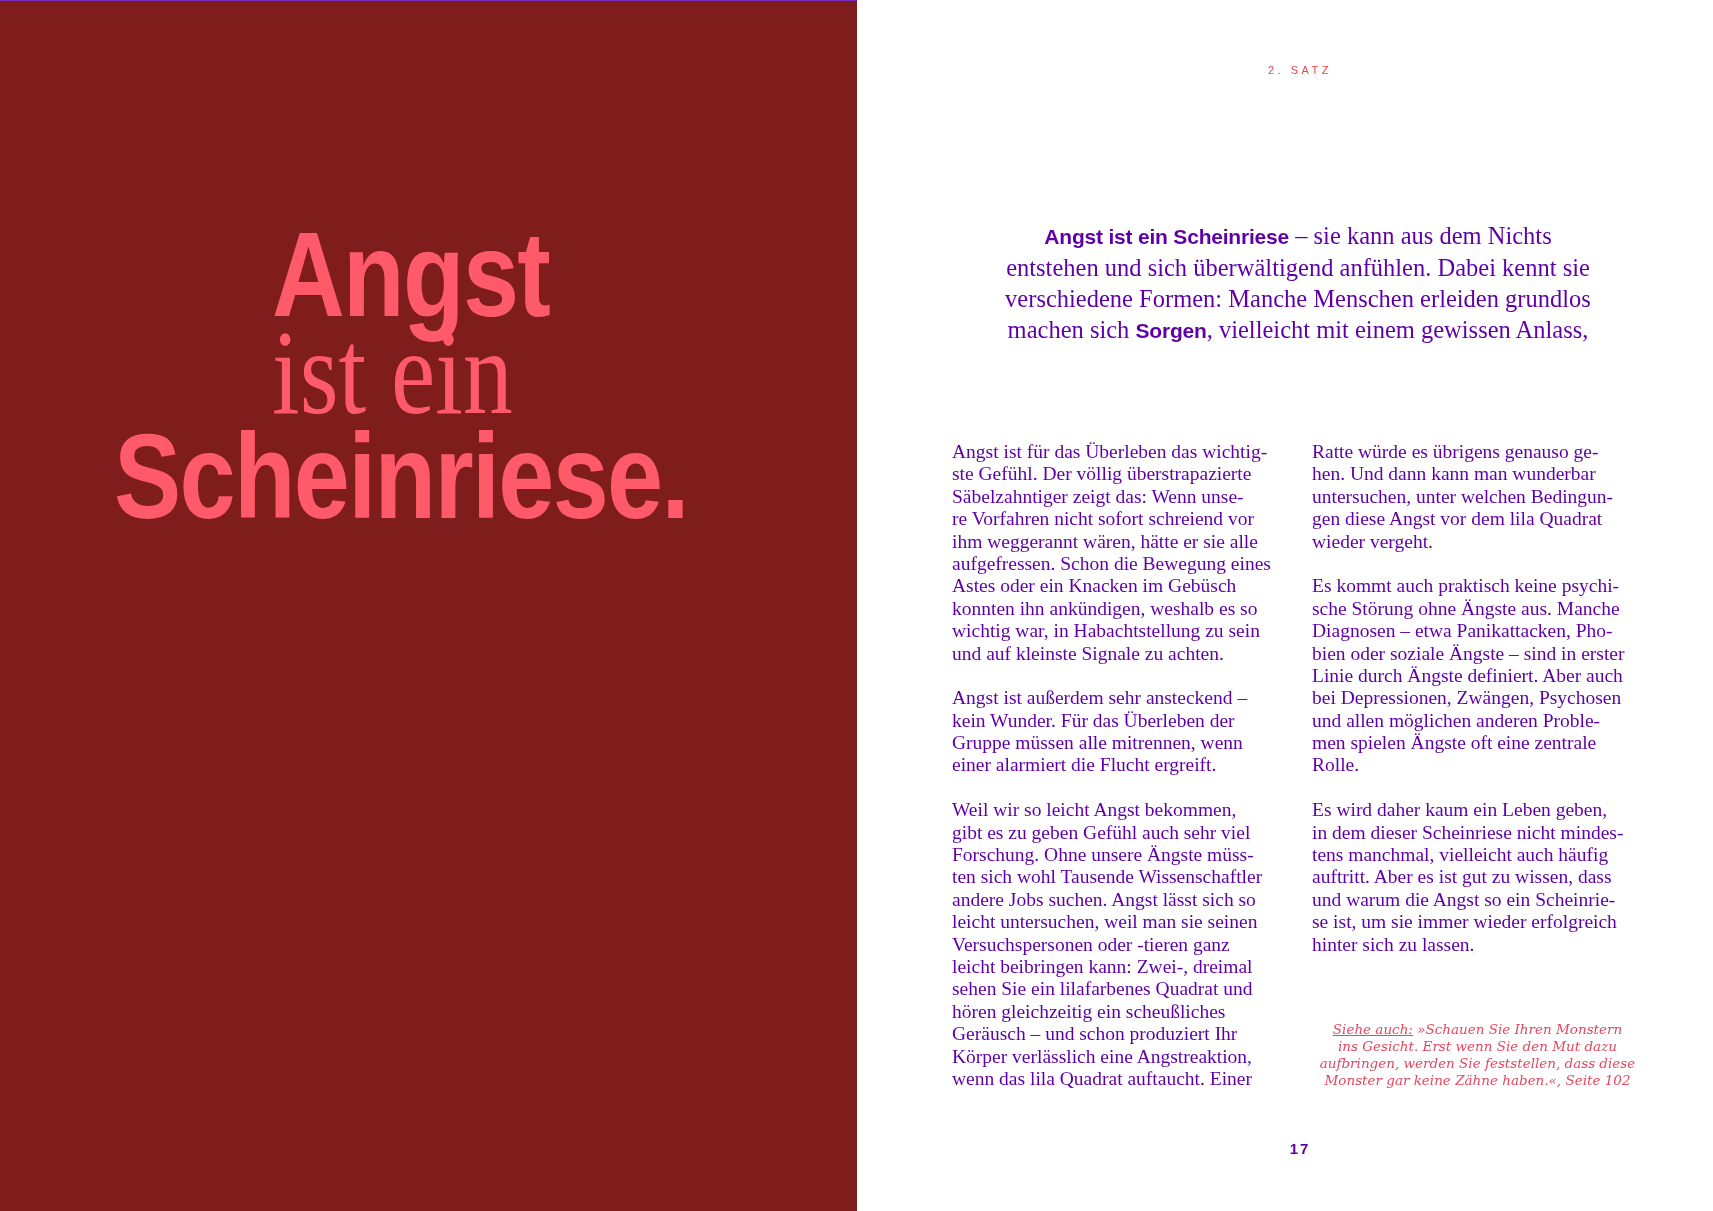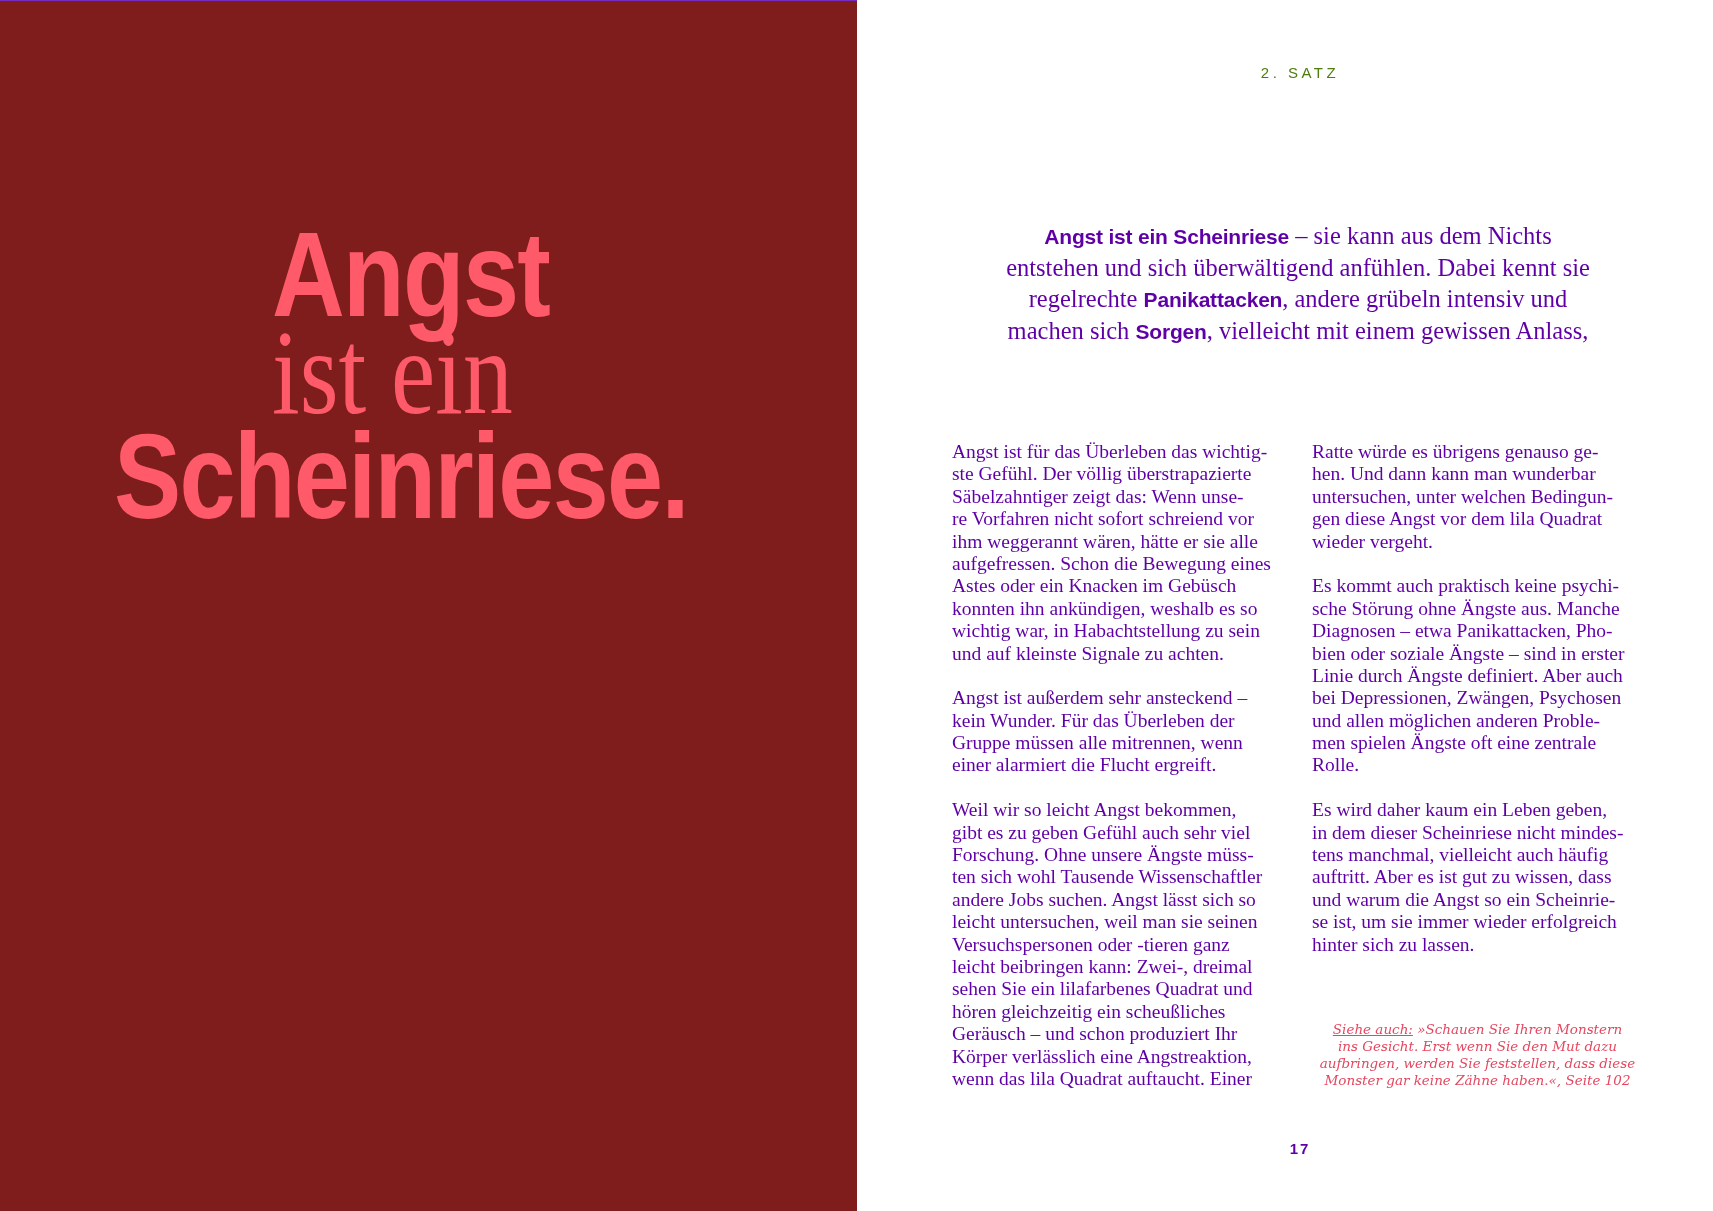--- a/index.html
+++ b/index.html
@@ -37,22 +37,22 @@
   }
   .hl-3 {
     left: 114px; top: 405px;
     font-family: "Liberation Sans", sans-serif; font-weight: bold;
     font-size: 120px; line-height: 140px; letter-spacing: -2px;
     transform: scaleX(0.84); transform-origin: left top;
   }
   .chapter-label {
     position: absolute; left: 1200px; width: 200px; top: 64px;
     text-align: center;
-    font-family: "Liberation Sans", sans-serif; font-size: 15px;
-    letter-spacing: 3.5px; color: #4d7c0f;
+    font-family: "Liberation Sans", sans-serif; font-size: 11px;
+    letter-spacing: 3.5px; color: #ef4444;
   }
   .intro {
     position: absolute; left: 958px; width: 680px; top: 220px;
     text-align: center; color: #5f00a6;
     font-family: "Liberation Serif", serif; font-size: 24.5px; line-height: 31px;
   }
   .intro .ln { display: block; white-space: nowrap; }
   .intro b {
     font-family: "Liberation Sans", sans-serif; font-weight: bold;
     font-size: 21px; letter-spacing: -0.2px;
@@ -92,21 +92,21 @@
   </div>
 </div>
 
 <div class="right-page"></div>
 
 <div class="chapter-label">2. SATZ</div>
 
 <div class="intro" id="intro">
     <span class="ln"><b>Angst ist ein Scheinriese</b><span> – sie kann aus dem Nichts</span></span>
     <span class="ln"><span>entstehen und sich überwältigend anfühlen. Dabei kennt sie</span></span>
-    <span class="ln"><span>regelrechte </span><b>Panikattacken</b><span>, andere grübeln intensiv und</span></span>
+    <span class="ln"><span>verschiedene Formen: Manche Menschen erleiden grundlos</span></span>
     <span class="ln"><span>machen sich </span><b>Sorgen</b><span>, vielleicht mit einem gewissen Anlass,</span></span>
   </div>
 
 <div class="col col-left" id="col-left">
     <span class="ln">Angst ist für das Überleben das wichtig-</span>
     <span class="ln">ste Gefühl. Der völlig überstrapazierte</span>
     <span class="ln">Säbelzahntiger zeigt das: Wenn unse-</span>
     <span class="ln">re Vorfahren nicht sofort schreiend vor</span>
     <span class="ln">ihm weggerannt wären, hätte er sie alle</span>
     <span class="ln">aufgefressen. Schon die Bewegung eines</span>

